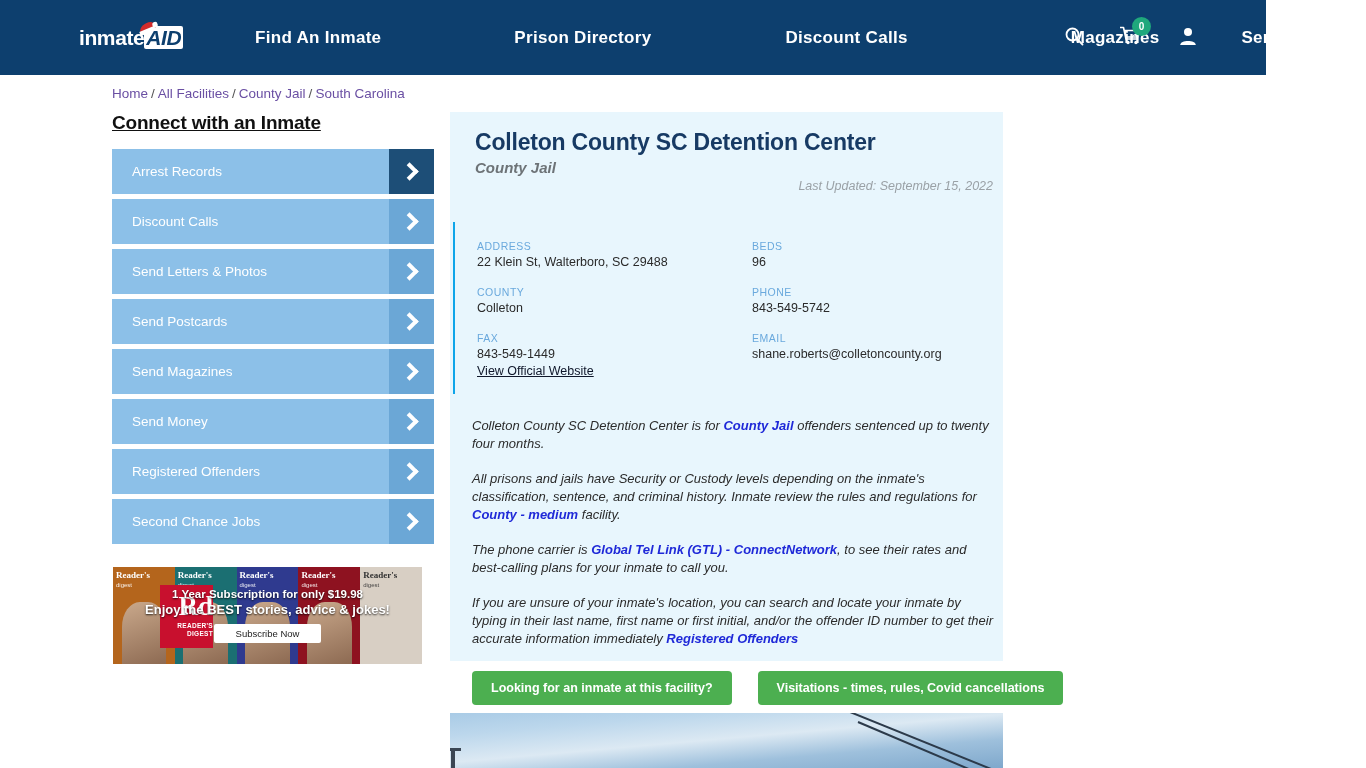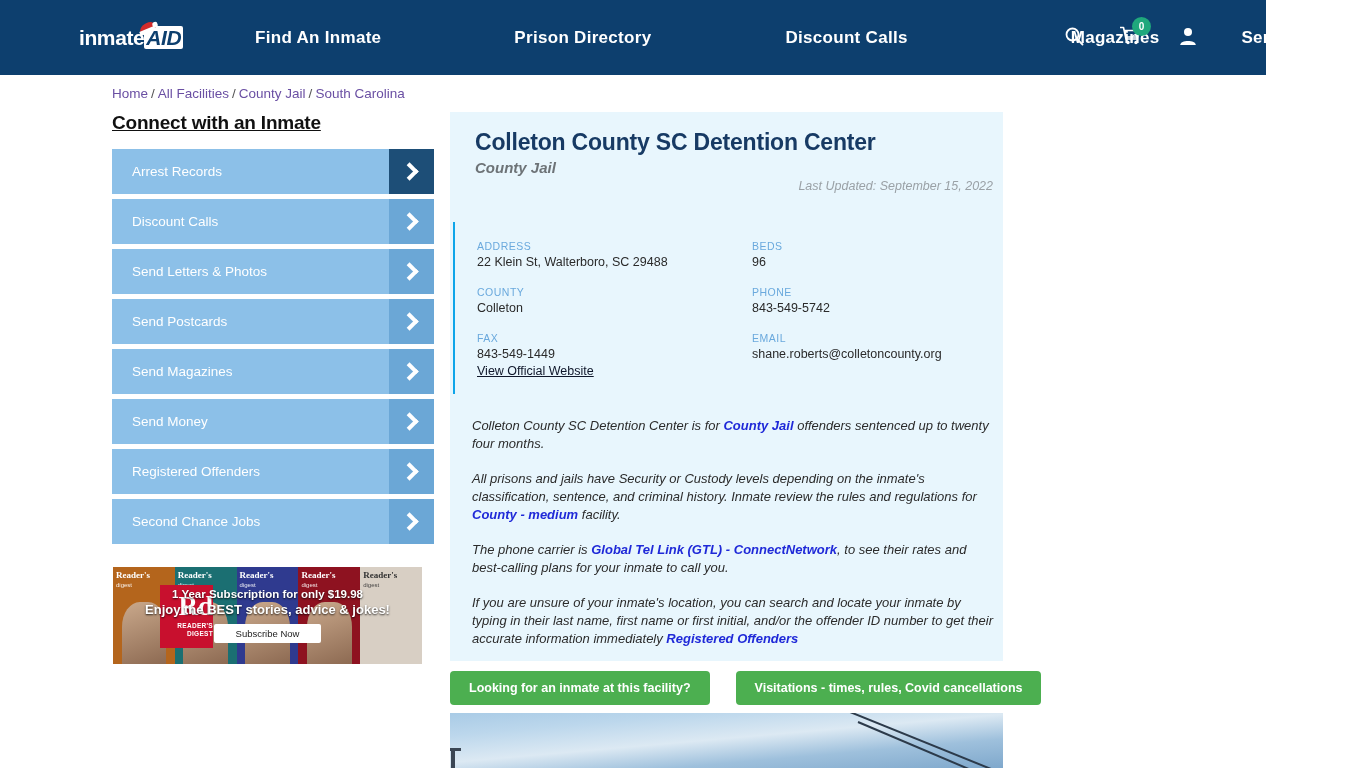--- a/index.html
+++ b/index.html
@@ -202,21 +202,21 @@
   .body-copy p {
     margin: 0 0 17px 0;
     font-size: 13px; font-style: italic; color: #2b2b2b;
     line-height: 18px;
   }
   .body-copy a {
     color: #1f29d8; font-weight: bold; text-decoration: none;
   }
 
   
-  .cta-row { position: absolute; left: 450px; top: 671px; display: flex; gap: 26px; }
+  .cta-row { position: absolute; left: 472px; top: 671px; display: flex; gap: 26px; }
   .cta-btn {
     background: #4caf50; color: #ffffff;
     font-size: 12.5px; font-weight: bold;
     border: none; border-radius: 4px;
     padding: 0 19px; height: 34px; line-height: 34px;
     cursor: pointer; white-space: nowrap;
     font-family: "Liberation Sans", sans-serif;
   }
 
   

